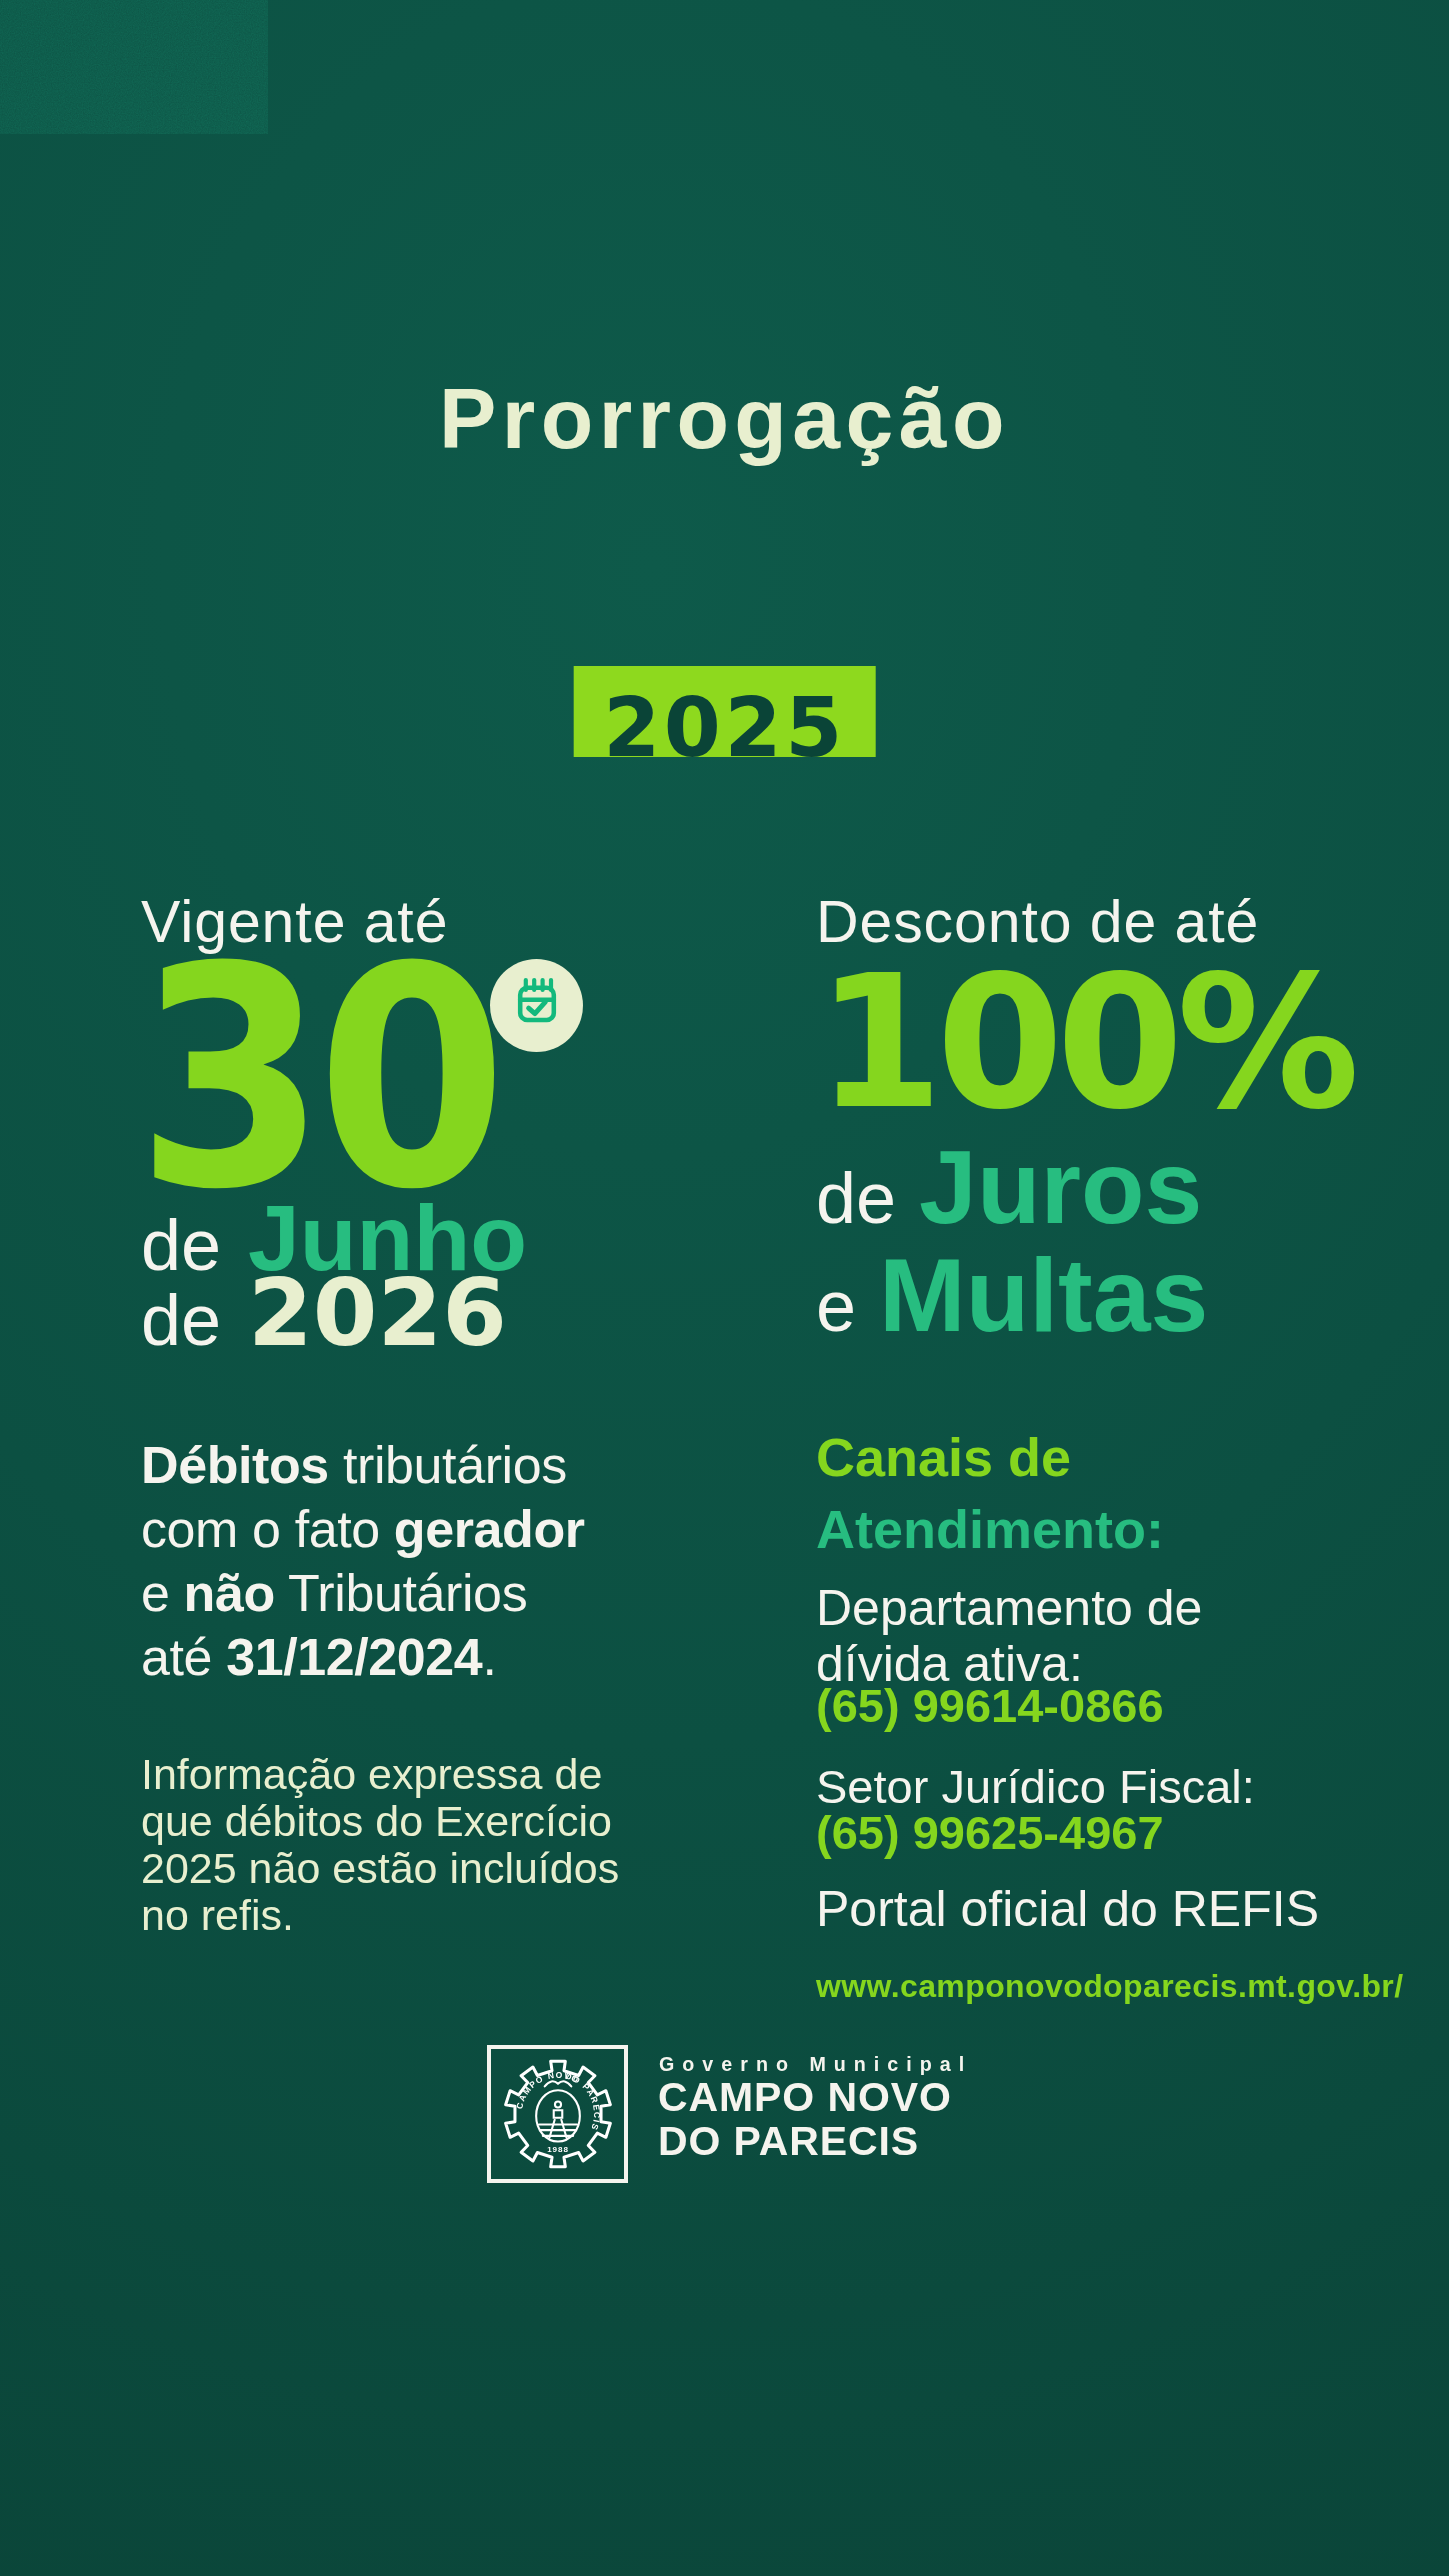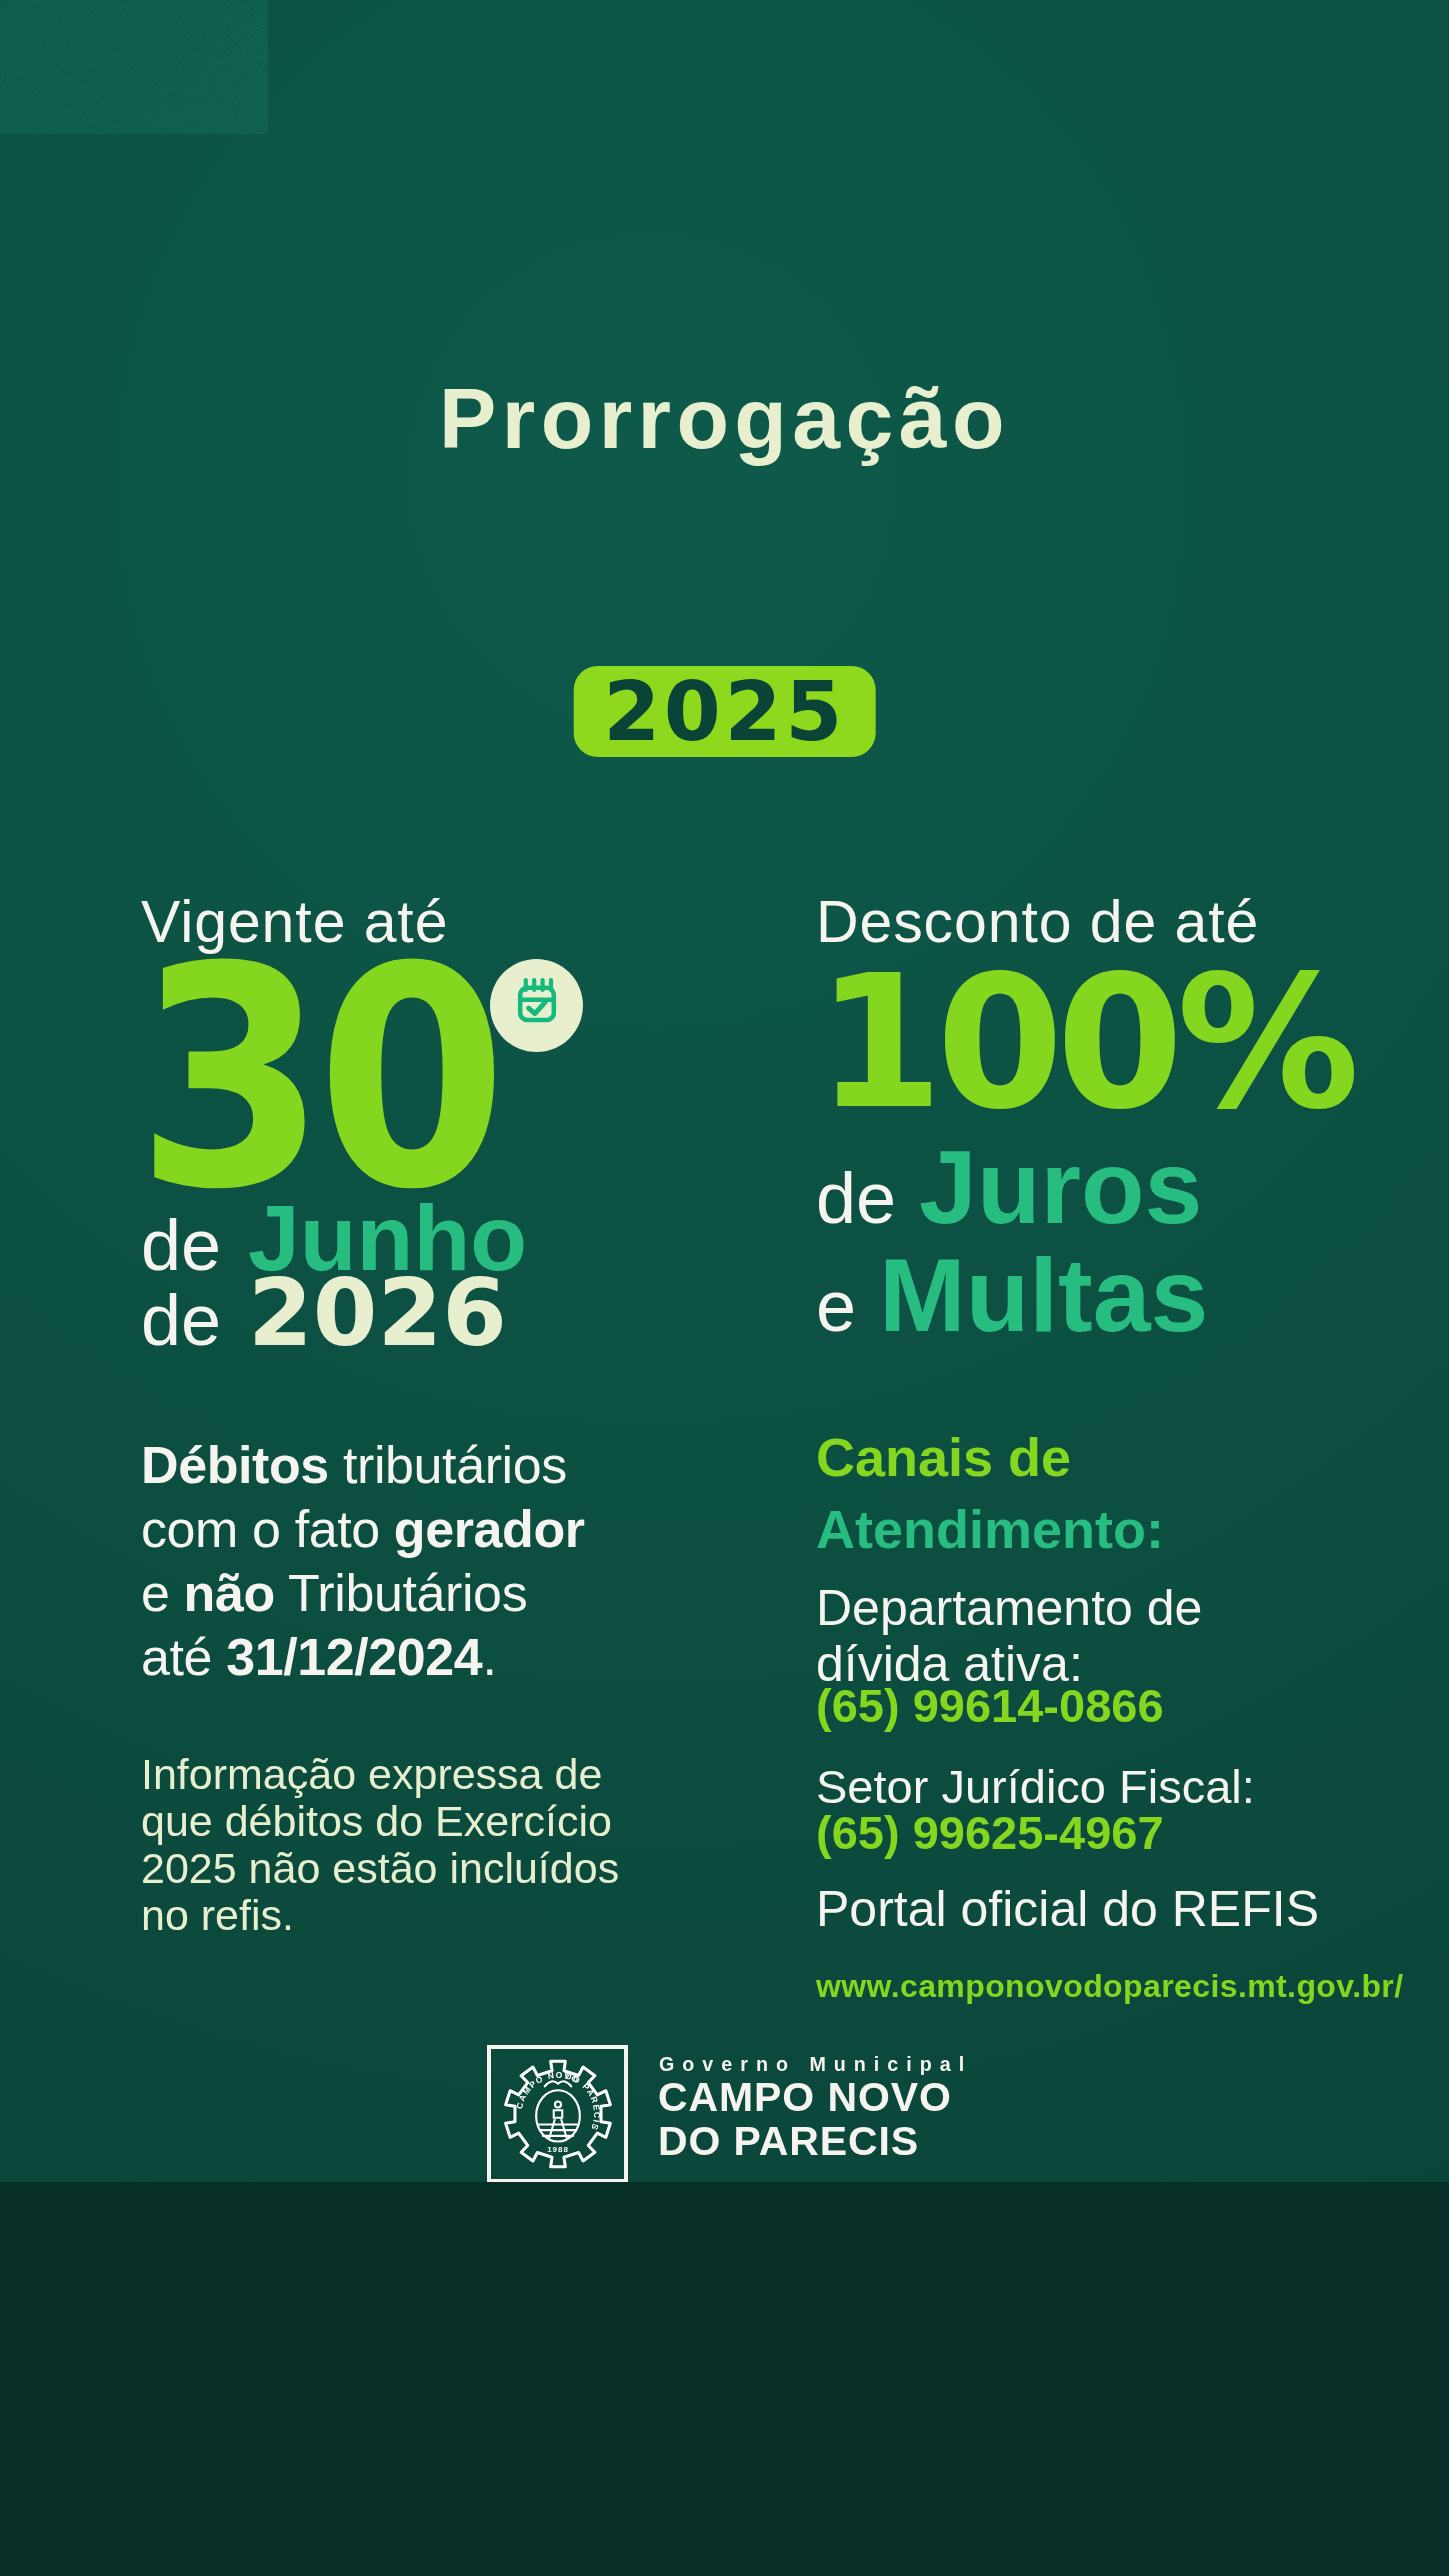--- a/index.html
+++ b/index.html
@@ -3,36 +3,36 @@
 <meta charset="utf-8">
 <style>
   :root{
     --bg:#0c5042; --bg_light:#0e5a4a; --bg_dark:#0a4337;
     --cream:#e8efcf; --white:#f5f4ee; --lime:#85d61e; --lime_badge:#8ed91e;
     --emerald:#27bd80; --dark_green_text:#0a4437; --icon_green:#13b97d;
   }
   *{margin:0;padding:0;box-sizing:border-box;}
   html,body{background:#082f27;}
   .poster{
-    position:relative;width:1449px;height:2182px;overflow:hidden;
+    position:relative;width:1449px;height:2576px;overflow:hidden;
     background:radial-gradient(140% 95% at 45% 22%, var(--bg_light) 0%, var(--bg) 48%, var(--bg_dark) 100%);
     font-family:"Liberation Sans", sans-serif;
   }
   .abs{position:absolute;}
   .disp{font-family:"DejaVu Sans", sans-serif;}
   
   .kicker{left:0;right:0;top:375px;text-align:center;font-size:86px;font-weight:600;
     letter-spacing:5.4px;color:var(--cream);line-height:1;}
   .title-row{left:0;right:0;top:462px;display:flex;justify-content:center;align-items:flex-start;z-index:1;}
   .title-refi{font-size:286px;font-weight:800;letter-spacing:-9px;line-height:1;color:var(--white);}
   .title-dollar{display:inline-block;font-size:447px;font-weight:800;line-height:1;color:var(--white);
     margin:-99px 0 0 -12.5px;transform:scaleX(0.8);}
   .year-badge{left:50%;top:666px;transform:translateX(-50%);z-index:2;background:var(--lime_badge);
-    height:91px;line-height:91px;padding:0 30px;font-size:82px;font-weight:800;letter-spacing:3.6px;
-    color:var(--dark_green_text);border-radius:24px;}
+    height:91px;line-height:91px;padding:16px 30px;font-size:82px;font-weight:800;letter-spacing:3.6px;
+    color:var(--dark_green_text);}
   
   .h-line{font-size:59px;font-weight:400;letter-spacing:0.9px;color:var(--white);line-height:1;}
   .big-num{font-weight:800;color:var(--lime);line-height:1;}
   .day{left:136px;top:927px;font-size:304px;letter-spacing:-10.7px;transform:scaleX(0.9);transform-origin:left top;}
   .percent{left:816px;top:951px;font-size:183px;letter-spacing:-7.2px;}
   .pair{display:flex;align-items:baseline;line-height:1;}
   .pair .small{font-size:72px;font-weight:500;color:var(--white);}
   .pair .strong{font-size:93px;font-weight:800;margin-left:27px;}
   .pair .em{color:var(--emerald);}
   .pair .cream-t{color:var(--cream);}

